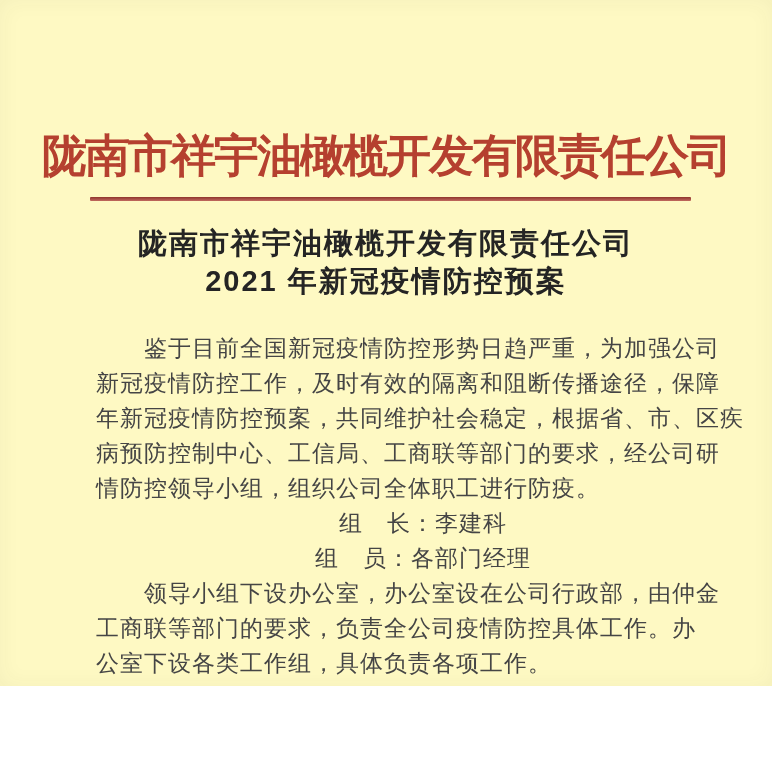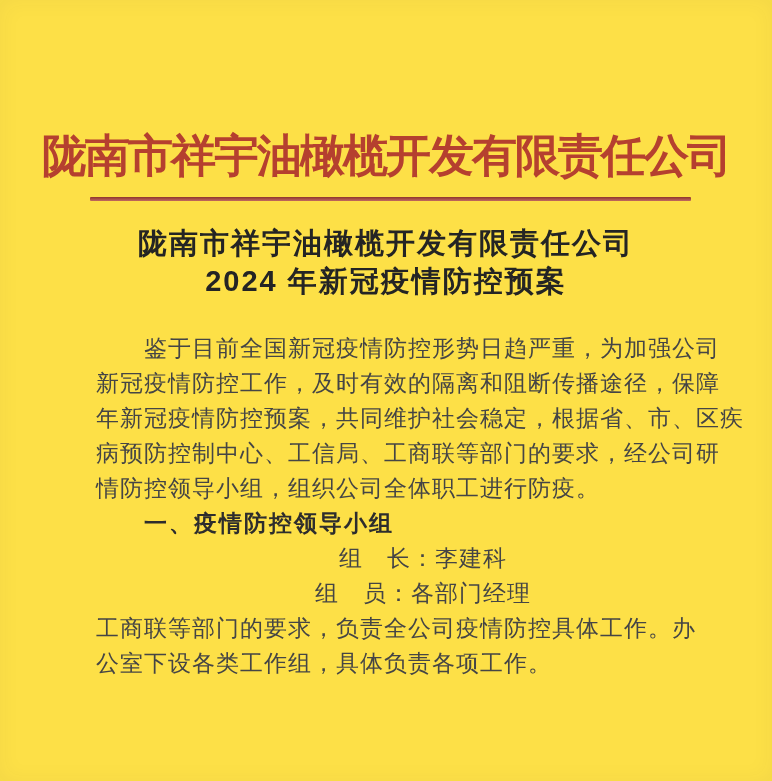--- a/index.html
+++ b/index.html
@@ -1,20 +1,20 @@
 <!DOCTYPE html>
 <html><head>
 <meta charset="utf-8">
 <style>
   html, body { margin: 0; padding: 0; background: #ffffff; }
   .page {
     position: relative;
     width: 772px;
-    height: 781px;
-    background: #fde047;
+    height: 686px;
+    background: #fef9c3;
     overflow: hidden;
     font-family: "Liberation Serif", serif;
     box-shadow: inset 0 0 22px rgba(60,60,60,0.05);
   }
   .letterhead {
     position: absolute;
     top: 126px;
     left: 0;
     width: 100%;
     text-align: center;
@@ -73,32 +73,32 @@
 <body>
 
 <div class="page">
 
   <div class="letterhead">陇南市祥宇油橄榄开发有限责任公司</div>
 
   <div class="rule"></div>
 
   <div class="doc-title">
     <div>陇南市祥宇油橄榄开发有限责任公司</div>
-    <div>2024 年新冠疫情防控预案</div>
+    <div>2021 年新冠疫情防控预案</div>
   </div>
 
   <div class="doc-body">
     <div class="line indent">鉴于目前全国新冠疫情防控形势日趋严重，为加强公司</div>
     <div class="line">新冠疫情防控工作，及时有效的隔离和阻断传播途径，保障</div>
     <div class="line">年新冠疫情防控预案，共同维护社会稳定，根据省、市、区疾</div>
     <div class="line">病预防控制中心、工信局、工商联等部门的要求，经公司研</div>
     <div class="line">情防控领导小组，组织公司全体职工进行防疫。</div>
 
-    <div class="line heading">一、疫情防控领导小组</div>
 
     <div class="line roster">组　长：李建科</div>
     <div class="line roster">组　员：各部门经理</div>
 
+    <div class="line indent">领导小组下设办公室，办公室设在公司行政部，由仲金</div>
     <div class="line">工商联等部门的要求，负责全公司疫情防控具体工作。办</div>
     <div class="line">公室下设各类工作组，具体负责各项工作。</div>
   </div>
 
 </div>
 
 </body></html>

